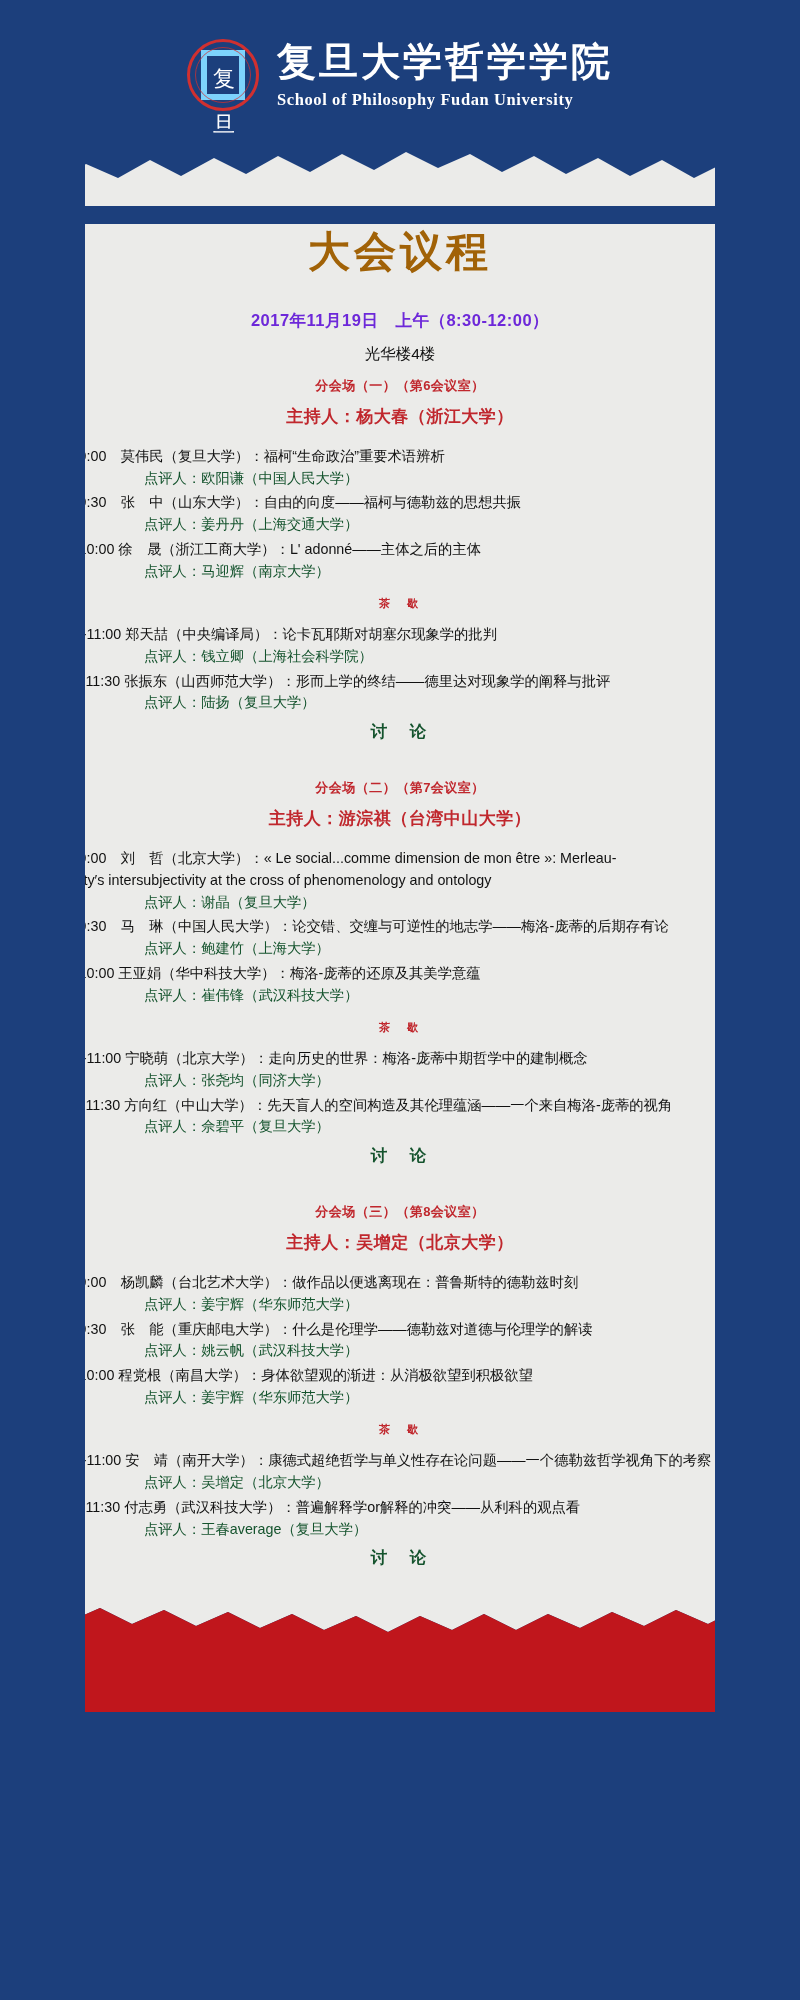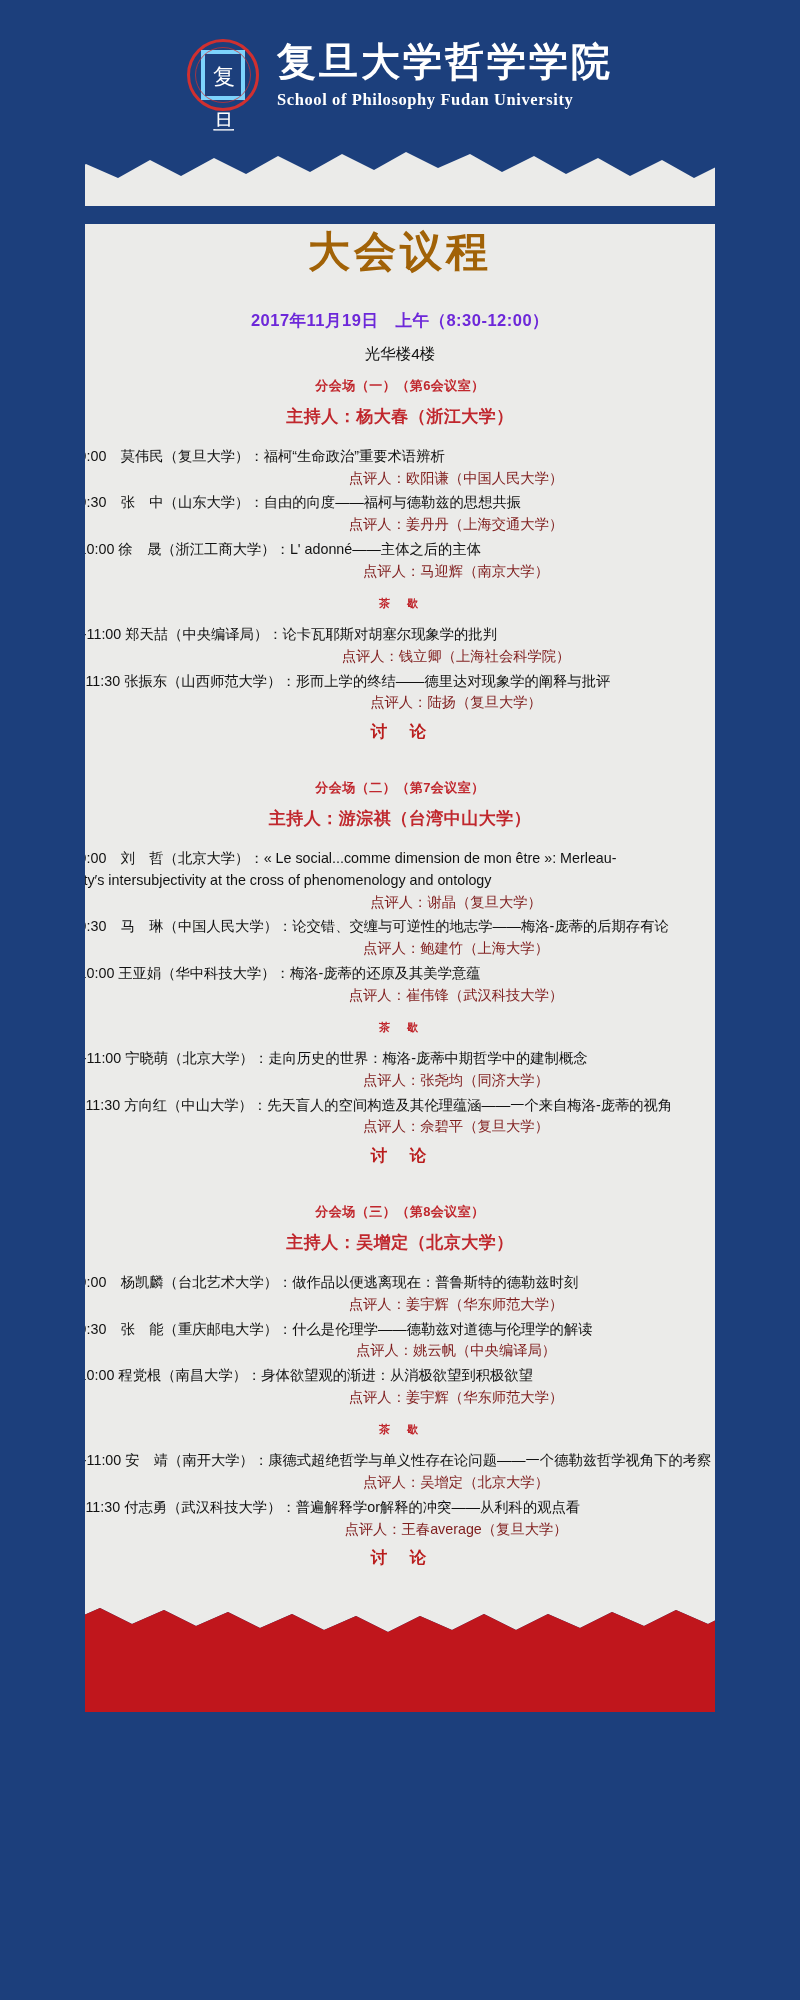--- a/index.html
+++ b/index.html
@@ -52,21 +52,21 @@
     background: #1c3f7c;
     position: relative;
     display: flex;
     align-items: center;
     justify-content: center;
     flex: none;
   }
   .seal-inner {
     width: 44px;
     height: 50px;
-    border: 4px solid #7dd3fc;
+    border: 6px solid #7dd3fc;
     color: #ffffff;
     font-family: "Liberation Serif", "DejaVu Serif", serif;
     font-size: 22px;
     line-height: 46px;
     text-align: center;
     letter-spacing: -2px;
   }
   .seal-ring {
     position: absolute;
     left: 5px; top: 5px; right: 5px; bottom: 5px;
@@ -158,40 +158,39 @@
     position: relative;
   }
   .entry-main::before {
     content: "\2022";
     position: absolute;
     left: 0;
     color: #111;
   }
   .entry-sub {
     font-size: 14.3px;
-    color: #7f1d1d;
+    color: #14532d;
     line-height: 1.52;
     padding-left: 108px;
-    text-align: center;
   }
   .entry-wrap .cont {
     display: block;
     padding-left: 22px;
   }
   .break-label {
     text-align: center;
     color: #c0272d;
     font-weight: bold;
     font-size: 11px;
     margin: 14px 0 13px 0;
     letter-spacing: 3px;
   }
   .discuss-label {
     text-align: center;
-    color: #b91c1c;
+    color: #14532d;
     font-weight: bold;
     font-size: 16.5px;
     margin: 7px 0 2px 0;
     letter-spacing: 3px;
   }
   .session-block { margin-bottom: 6px; }
   .session-gap { height: 26px; }
 
   
   .torn-bottom {
@@ -318,21 +317,21 @@
       <div class="session-block">
         <div class="session-head">分会场（三）（第8会议室）</div>
         <div class="chair">主持人：吴增定（北京大学）</div>
         <div class="entries">
           <div class="entry">
             <div class="entry-main">8:30-9:00　杨凯麟（台北艺术大学）：做作品以便逃离现在：普鲁斯特的德勒兹时刻</div>
             <div class="entry-sub">点评人：姜宇辉（华东师范大学）</div>
           </div>
           <div class="entry">
             <div class="entry-main">9:00-9:30　张　能（重庆邮电大学）：什么是伦理学——德勒兹对道德与伦理学的解读</div>
-            <div class="entry-sub">点评人：姚云帆（中央编译局）</div>
+            <div class="entry-sub">点评人：姚云帆（武汉科技大学）</div>
           </div>
           <div class="entry">
             <div class="entry-main">9:30-10:00 程党根（南昌大学）：身体欲望观的渐进：从消极欲望到积极欲望</div>
             <div class="entry-sub">点评人：姜宇辉（华东师范大学）</div>
           </div>
         </div>
         <div class="break-label">茶　歇</div>
         <div class="entries">
           <div class="entry">
             <div class="entry-main">10:30-11:00 安　靖（南开大学）：康德式超绝哲学与单义性存在论问题——一个德勒兹哲学视角下的考察</div>

